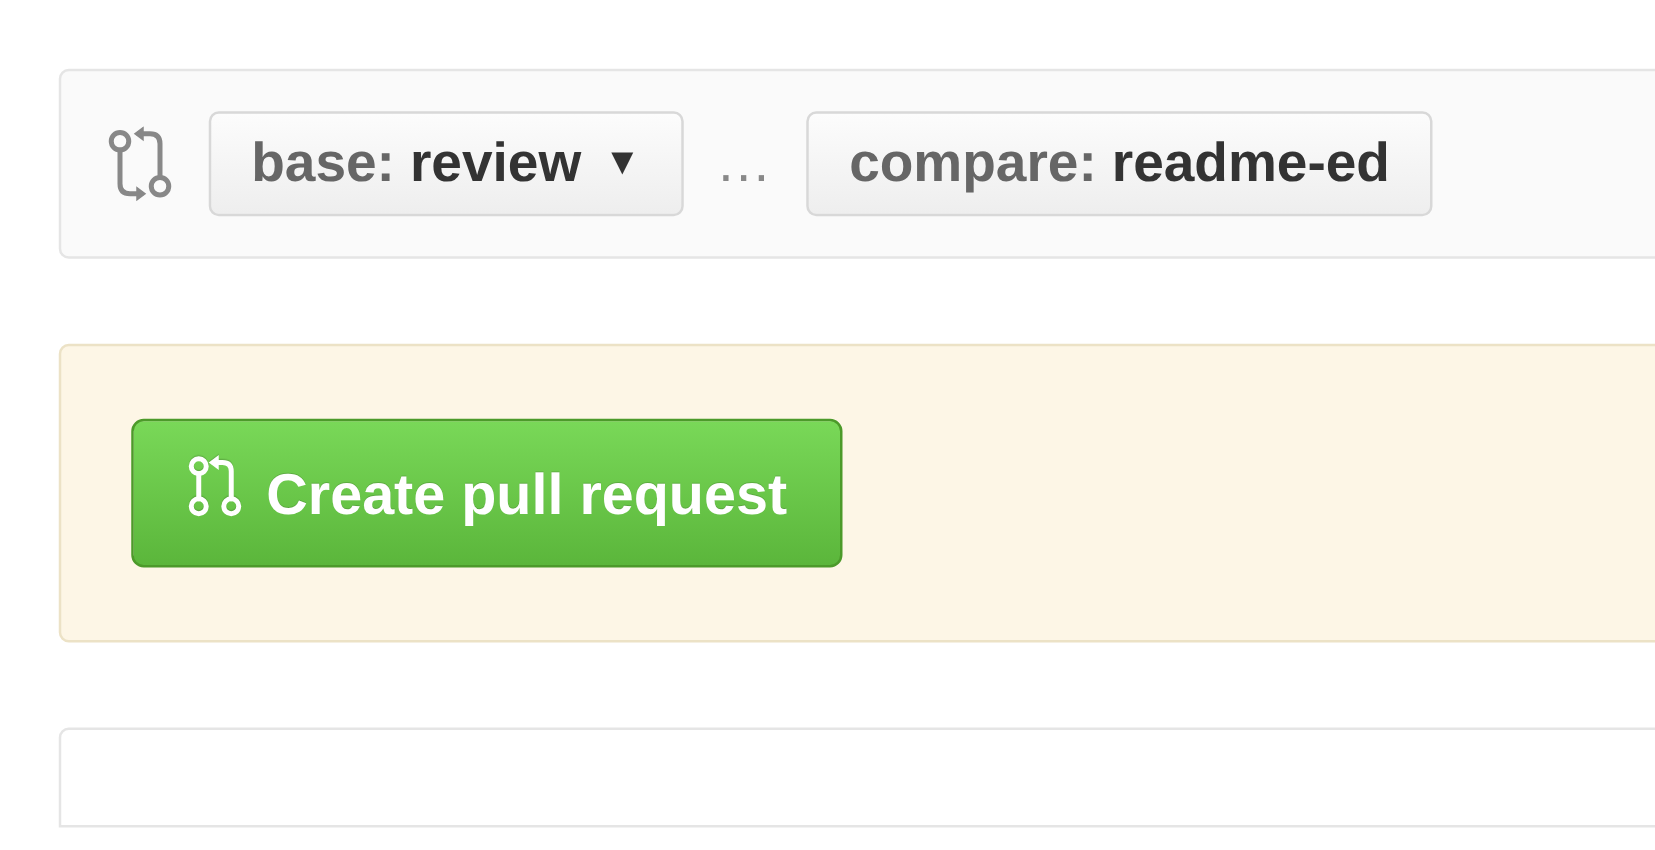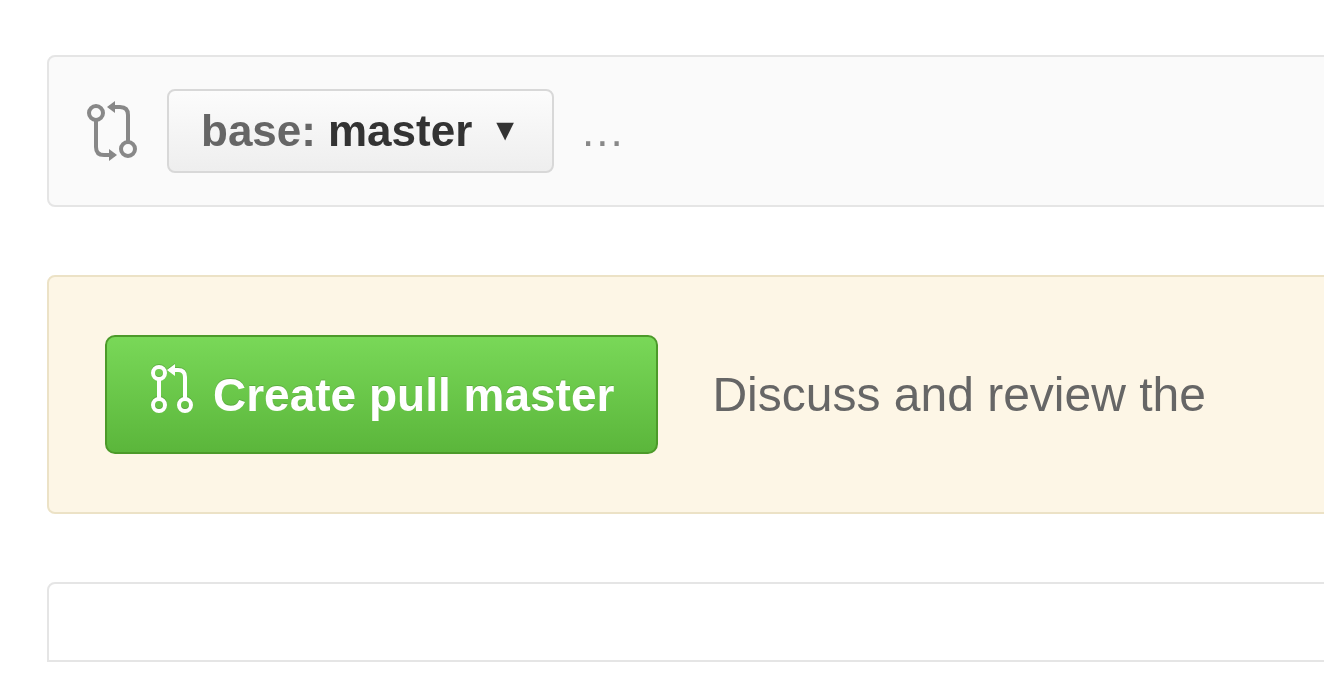--- a/index.html
+++ b/index.html
@@ -116,38 +116,41 @@
       <circle cx="43" cy="48" r="7" fill="none" stroke="#888" stroke-width="4"></circle>
       <path d="M11 19 L11 46 Q11 54 19 54 L28 54" fill="none" stroke="#888" stroke-width="4" stroke-linecap="round"></path>
       <path d="M43 41 L43 14 Q43 6 35 6 L26 6" fill="none" stroke="#888" stroke-width="4" stroke-linecap="round"></path>
       <path d="M30 0 L22 6 L30 12" fill="#888"></path>
       <path d="M24 48 L32 54 L24 60" fill="#888"></path>
     </svg>
   </span>
 
   <div class="branch-select">
     <span class="prefix">base:</span>
-    <span class="branch">master</span>
+    <span class="branch">review</span>
     <span class="caret">▼</span>
   </div>
 
   <span class="ellipsis">...</span>
 
+  <div class="branch-select">
+    <span class="prefix">compare:</span>
+    <span class="branch">readme-ed</span>
+  </div>
 </div>
 
 <div class="action-box">
   <button class="btn-primary">
     <span>
       <svg width="46" height="52" viewBox="0 0 46 52">
         <circle cx="10" cy="10" r="6" fill="none" stroke="#fff" stroke-width="4"></circle>
         <circle cx="10" cy="42" r="6" fill="none" stroke="#fff" stroke-width="4"></circle>
         <circle cx="36" cy="42" r="6" fill="none" stroke="#fff" stroke-width="4"></circle>
         <line x1="10" y1="16" x2="10" y2="36" stroke="#fff" stroke-width="4" stroke-linecap="round"></line>
         <path d="M36 36 L36 14 Q36 7 29 7 L22 7" fill="none" stroke="#fff" stroke-width="4" stroke-linecap="round"></path>
         <path d="M26 1 L18 7 L26 13" fill="#fff"></path>
       </svg>
     </span>
-    <span>Create pull master</span>
+    <span>Create pull request</span>
   </button>
-  <span class="description">Discuss and review the</span>
 </div>
 
 <div class="lower-box"></div>
 
 </body></html>

